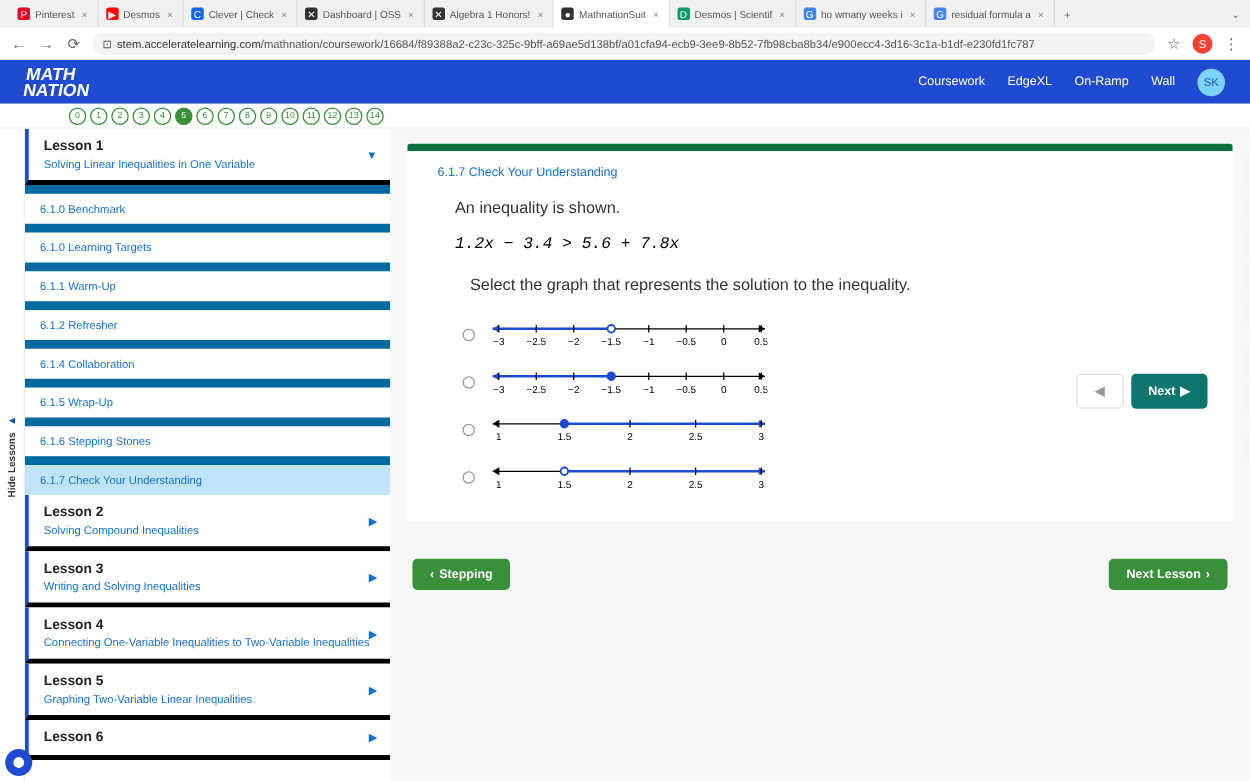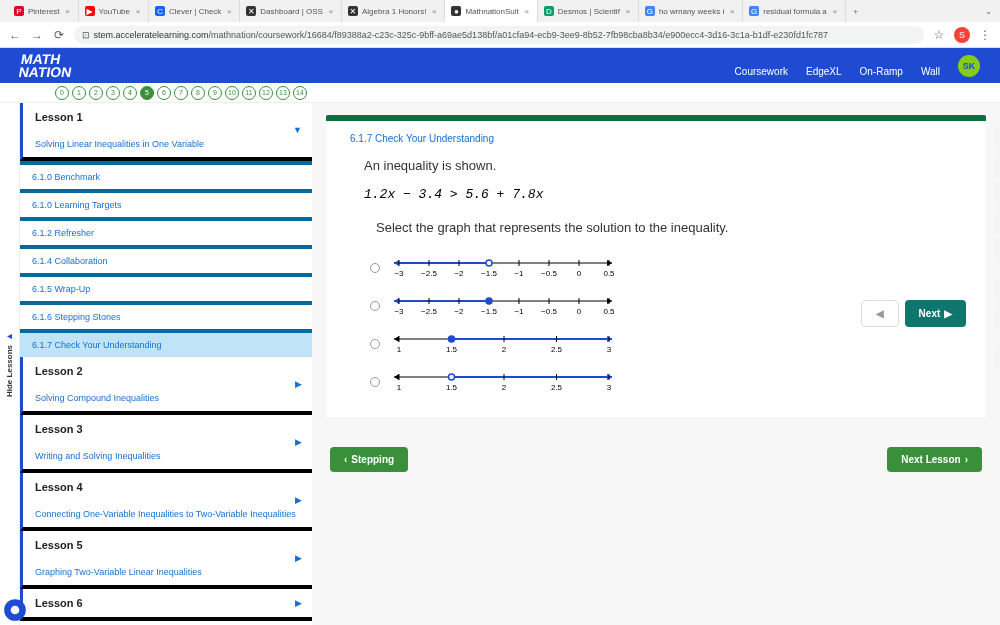--- a/index.html
+++ b/index.html
@@ -9,35 +9,35 @@
 .tab.a{background:#fff}
 .fav{width:10px;height:10px;border-radius:2px;display:flex;align-items:center;justify-content:center;font-size:8px}
 .tx{width:8px;text-align:center;color:#888}
 .ab{height:26px;background:#fff;display:flex;align-items:center;padding:0 8px;gap:8px;border-bottom:1px solid #e0e0e0}
 .nb{width:14px;text-align:center;color:#666;font-size:12px}
 .url{flex:1;background:#f1f3f4;border-radius:12px;height:18px;display:flex;align-items:center;padding:0 8px;font-size:9px;color:#555;gap:4px}
 .url .d{color:#333}
 .pc{width:16px;height:16px;border-radius:50%;background:#f44336;color:#fff;display:flex;align-items:center;justify-content:center;font-size:9px}
 .hd{height:35px;background:#1e4bd1;display:flex;align-items:center;padding:0 20px;justify-content:space-between;color:#fff}
 .lg{font-size:14px;font-weight:bold;transform:skewX(-10deg);line-height:.9}
-.hn{display:flex;gap:18px;font-size:10px;align-items:flex-end}
-.av{width:22px;height:22px;border-radius:50%;background:#84cc16;color:#1e4bd1;display:flex;align-items:center;justify-content:center;font-size:9px;font-weight:bold}
+.hn{display:flex;gap:18px;font-size:10px;align-items:center}
+.av{width:22px;height:22px;border-radius:50%;background:#7dd3fc;color:#1e4bd1;display:flex;align-items:center;justify-content:center;font-size:9px;font-weight:normal}
 .pb{height:20px;background:#fff;border-bottom:1px solid #eee;display:flex;align-items:center;padding-left:55px;gap:3px}
 .pc2{width:14px;height:14px;border:1.5px solid #3a8f3a;border-radius:50%;font-size:7px;display:flex;align-items:center;justify-content:center;color:#3a8f3a}
 .pc2.f{background:#3a8f3a;color:#fff}
 .mn{display:flex;height:522px}
 .hl{width:20px;background:#fff;display:flex;flex-direction:column;align-items:center;justify-content:center;font-size:8px;border-right:1px solid #eee}
 .hl .r{writing-mode:vertical-rl;transform:rotate(180deg);color:#333;font-weight:bold}
 .hl .c{color:#1e4bd1;font-size:10px;margin-bottom:4px}
 .sb{width:292px;background:#fff;overflow-y:auto}
 .lh{padding:8px 12px;border-left:3px solid #1e4bd1;background:#fff;border-bottom:4px solid #000000;position:relative}
 .lh .t1{font-size:11px;font-weight:bold;color:#222}
-.lh .t2{font-size:9px;color:#1570d6;margin-top:16px}
+.lh .t2{font-size:9px;color:#1570d6;margin-top:3px}
 .lh .ch{position:absolute;right:10px;top:50%;transform:translateY(-50%);color:#1570d6;font-size:9px}
-.si{padding:7px 12px;font-size:9px;color:#1570d6;border-top:4px solid #0369a1}
+.si{padding:7px 12px;font-size:9px;color:#1570d6;border-top:7px solid #0369a1}
 .si.a{background:#bfe4f8}
 .ca{flex:1;background:#f7f7f7;padding:12px 14px;position:relative}
 .gb{height:6px;background:#0d6e3f;border-radius:2px 2px 0 0}
 .cb{background:#fff;padding:12px 24px;position:relative}
 .st{font-size:10px;color:#1570d6;margin-bottom:14px}
 .q{font-size:13px;color:#333;margin-bottom:14px;margin-left:14px}
 .eq{font-size:13px;font-family:Liberation Mono, monospace;font-style:italic;margin-left:14px;margin-bottom:18px}
 .ip{font-size:13px;color:#333;margin-left:26px;margin-bottom:18px}
 .op{display:flex;align-items:center;margin-left:20px;margin-bottom:8px}
 .rd{width:10px;height:10px;border:1px solid #999;border-radius:50%;margin-right:14px;flex-shrink:0}
@@ -57,21 +57,21 @@
 
 <div class="t">
 <div id="tabs" style="display:flex">
       <div class="tab">
         <span class="fav" style="background:#e60023;color:#fff">P</span>
         <span>Pinterest</span>
         <span class="tx">×</span>
       </div>
       <div class="tab">
         <span class="fav" style="background:#ff0000;color:#fff">▶</span>
-        <span>YouTube</span>
+        <span>Desmos</span>
         <span class="tx">×</span>
       </div>
       <div class="tab">
         <span class="fav" style="background:#1464f4;color:#fff">C</span>
         <span>Clever | Check</span>
         <span class="tx">×</span>
       </div>
       <div class="tab">
         <span class="fav" style="background:#333;color:#fff">✕</span>
         <span>Dashboard | OSS</span>
@@ -159,20 +159,21 @@
 </div>
 
 <div class="sb" id="sb">
       <div class="lh">
         <div class="t1">Lesson 1</div>
         <div class="t2">Solving Linear Inequalities in One Variable</div>
         <span class="ch">▼</span>
       </div>
       <div class="si">6.1.0 Benchmark</div>
       <div class="si">6.1.0 Learning Targets</div>
+      <div class="si">6.1.1 Warm-Up</div>
       <div class="si">6.1.2 Refresher</div>
       <div class="si">6.1.4 Collaboration</div>
       <div class="si">6.1.5 Wrap-Up</div>
       <div class="si">6.1.6 Stepping Stones</div>
       <div class="si a">6.1.7 Check Your Understanding</div>
       <div class="lh">
         <div class="t1">Lesson 2</div>
         <div class="t2">Solving Compound Inequalities</div>
         <span class="ch">▶</span>
       </div>

